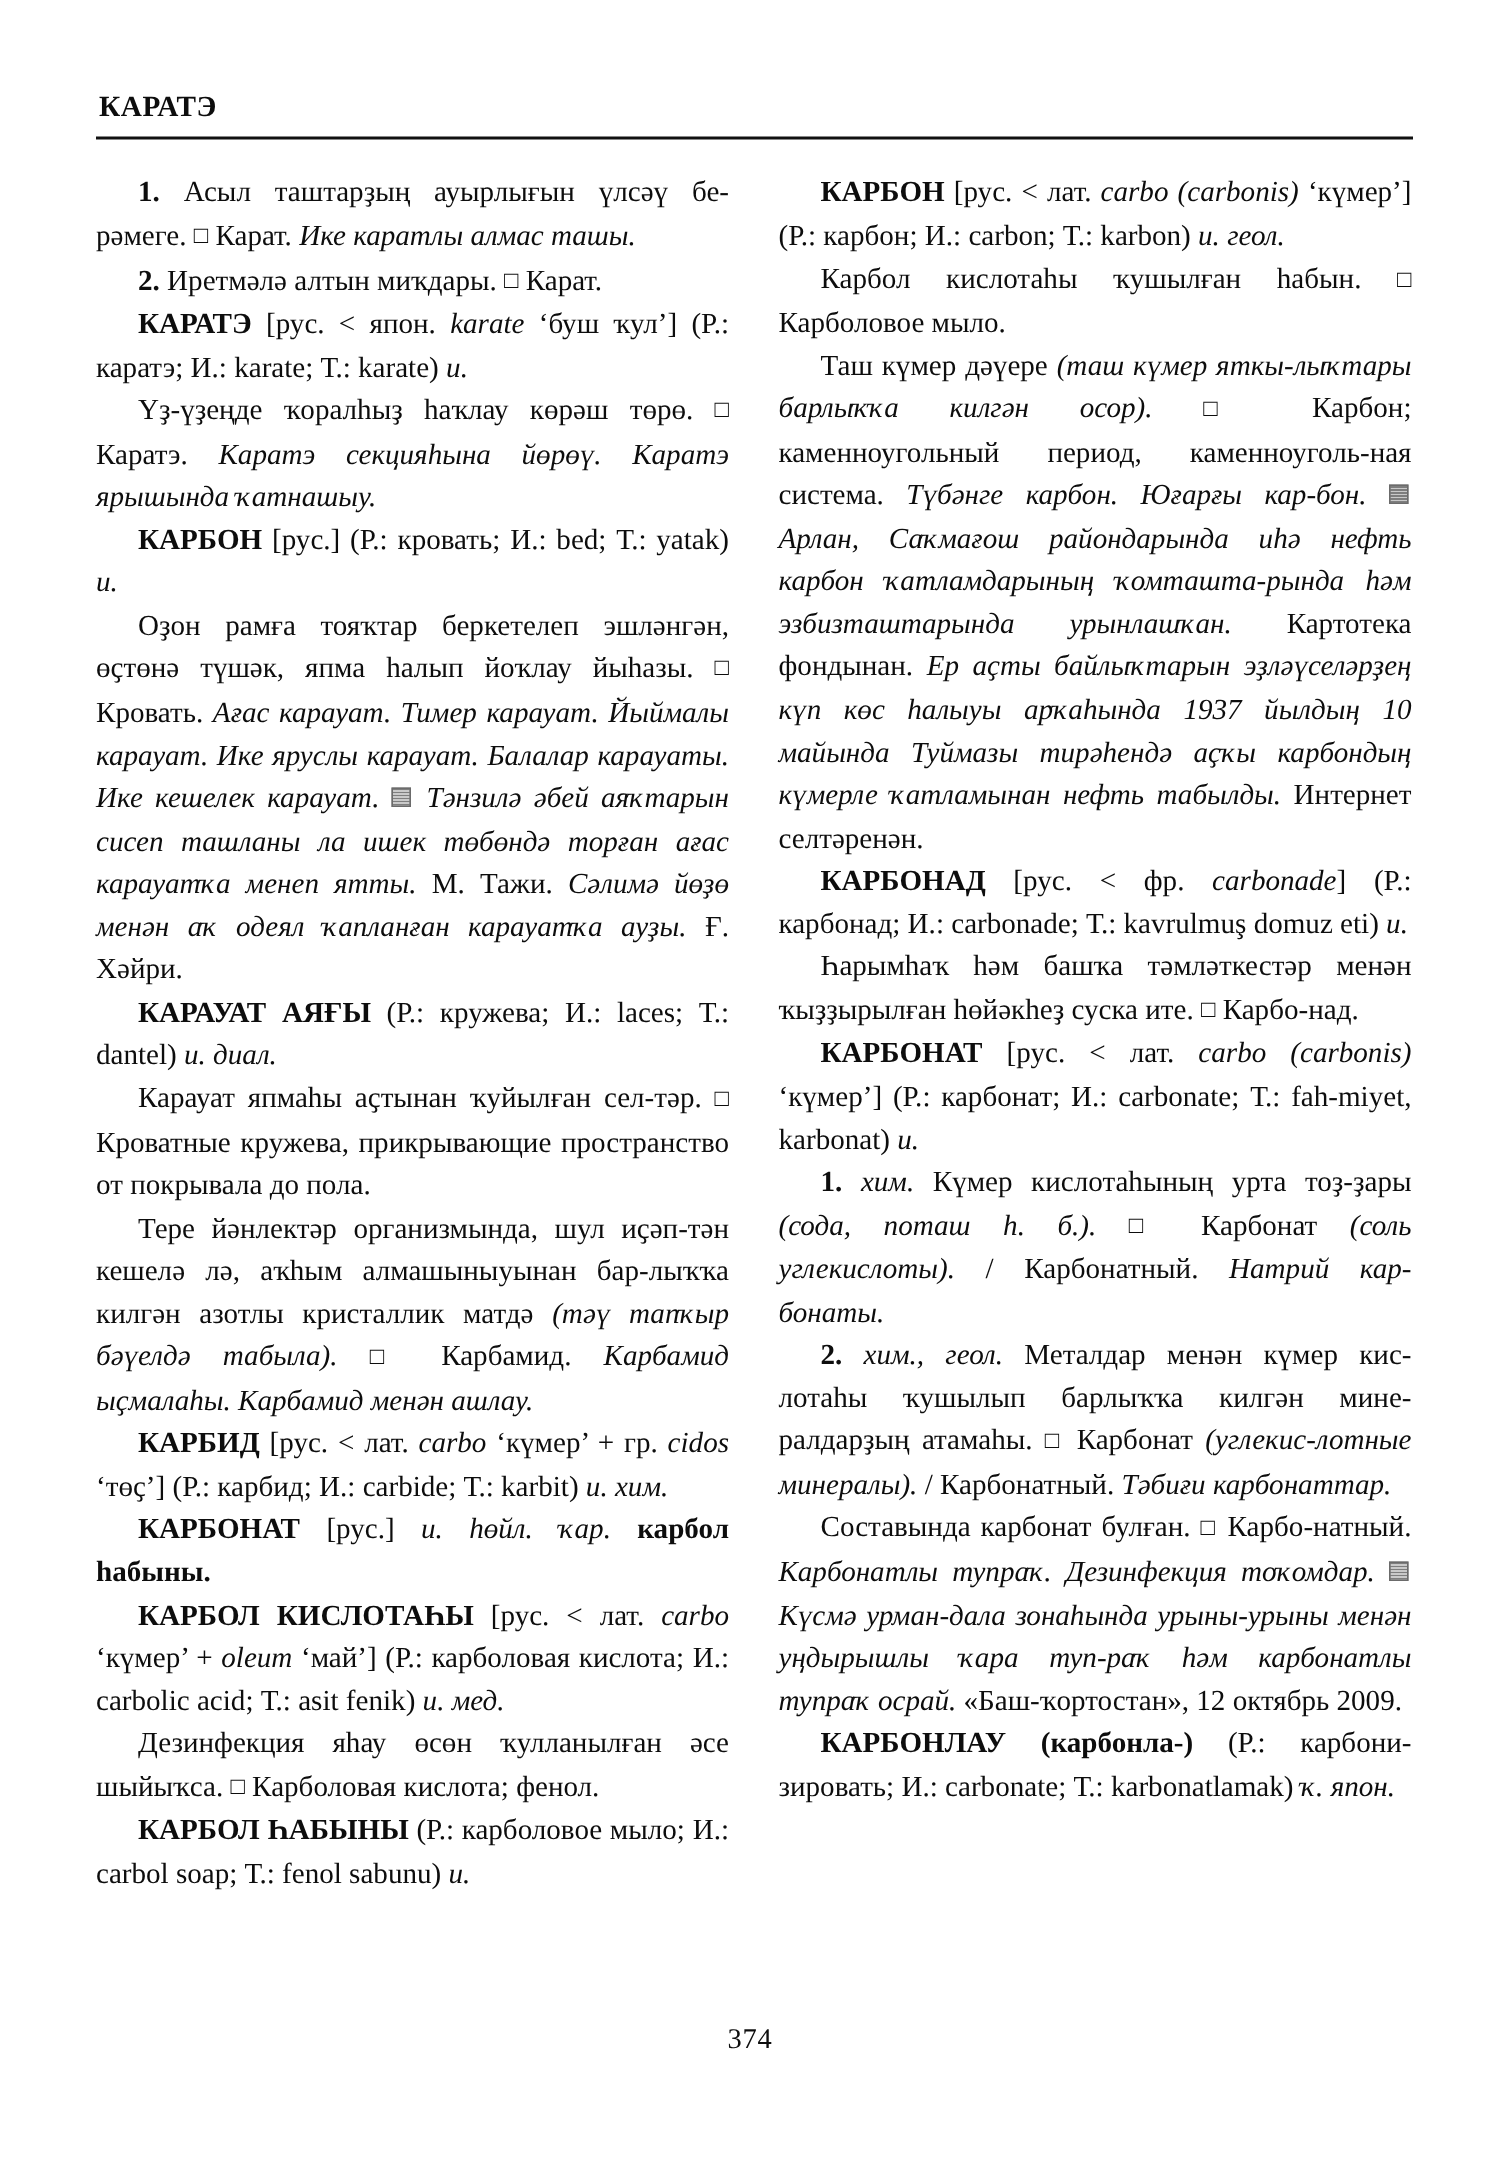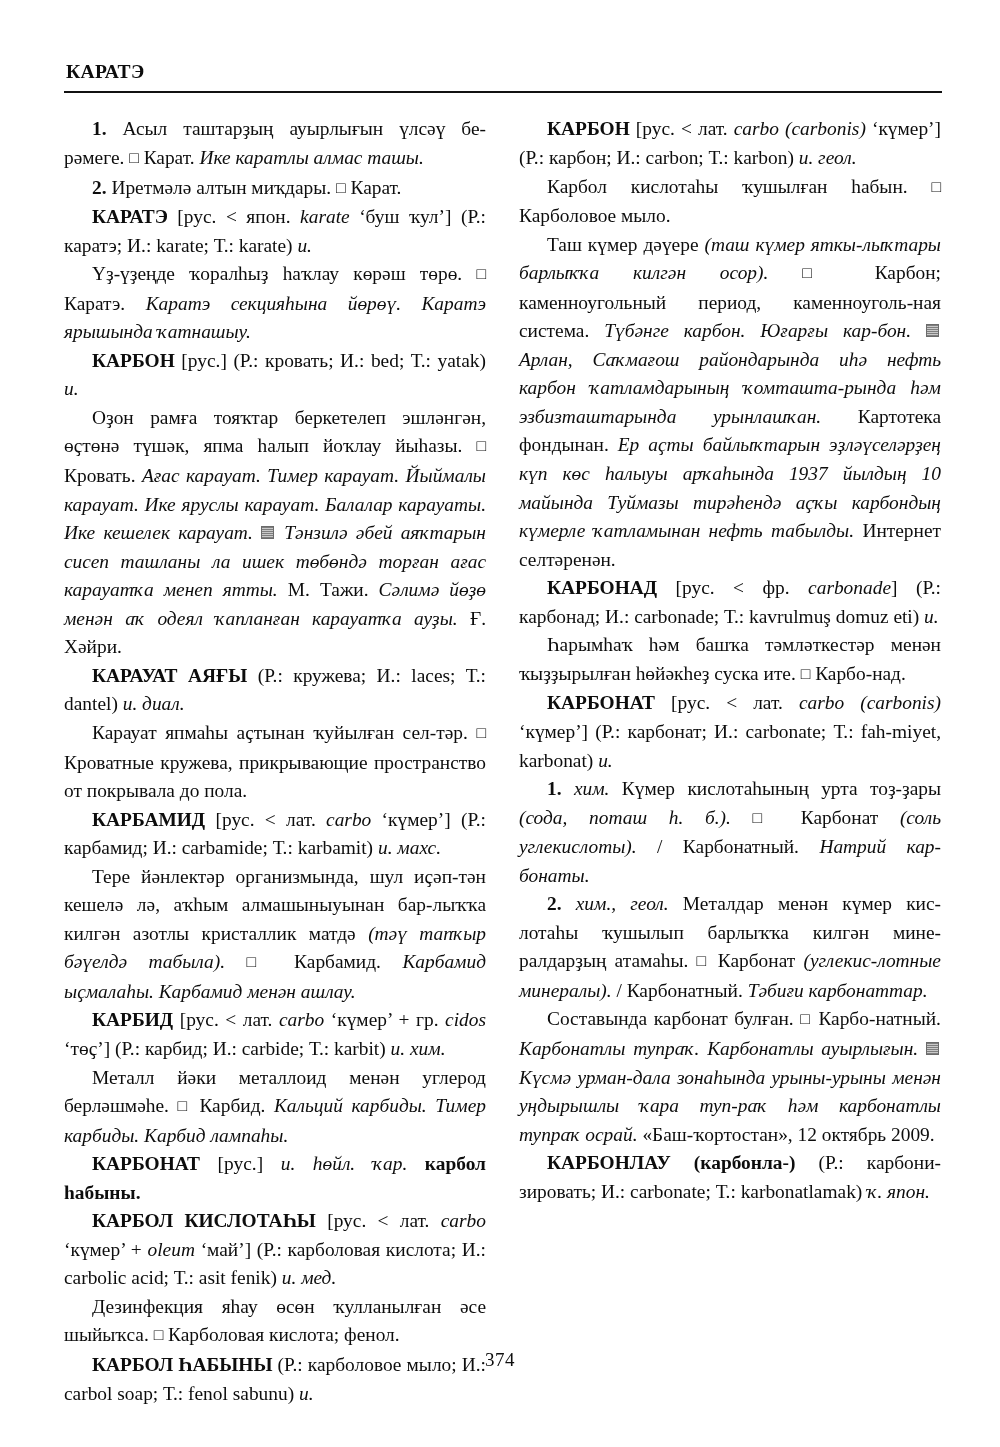--- a/index.html
+++ b/index.html
@@ -100,37 +100,35 @@
   <div class="columns">
     <div class="col" id="col-left">
         <p><span class="b">1.</span><span> Асыл таштарҙың ауырлығын үлсәү бе-рәмеге. </span><span class="sq"></span><span> Карат. </span><span class="i">Ике каратлы алмас ташы.</span></p>
         <p><span class="b">2.</span><span> Иретмәлә алтын миҡдары. </span><span class="sq"></span><span> Карат.</span></p>
         <p><span class="b">КАРАТЭ</span><span>  [рус. &lt; япон. </span><span class="i">karate</span><span> ‘буш ҡул’] (Р.: каратэ; И.: karate; Т.: karate) </span><span class="i">и.</span></p>
         <p><span>Үҙ-үҙеңде ҡоралһыҙ һаҡлау көрәш төрө. </span><span class="sq"></span><span> Каратэ. </span><span class="i">Каратэ секцияһына йөрөү. Каратэ ярышында ҡатнашыу.</span></p>
         <p><span class="b">КАРБОН</span><span>  [рус.]  (Р.: кровать;  И.: bed; Т.: yatak) </span><span class="i">и.</span></p>
         <p><span>Оҙон рамға тояҡтар беркетелеп эшләнгән, өҫтөнә түшәк, япма һалып йоҡлау йыһазы. </span><span class="sq"></span><span> Кровать. </span><span class="i">Ағас карауат. Тимер карауат. Йыймалы карауат. Ике яруслы карауат. Балалар карауаты. Ике кешелек карауат. </span><span class="blk"></span><span class="i"> Тәнзилә әбей аяҡтарын сисеп ташланы ла ишек төбөндә торған ағас карауатҡа менеп ятты. </span><span>М. Тажи. </span><span class="i">Сәлимә йөҙө менән аҡ одеял ҡапланған карауатҡа ауҙы. </span><span>Ғ. Хәйри.</span></p>
         <p><span class="b">КАРАУАТ АЯҒЫ</span><span> (Р.: кружева;  И.: laces; Т.: dantel) </span><span class="i">и. диал.</span></p>
         <p><span>Карауат япмаһы аҫтынан ҡуйылған сел-тәр. </span><span class="sq"></span><span> Кроватные кружева, прикрывающие пространство от покрывала до пола.</span></p>
-        <p><span class="b">КАРБАМИД</span><span> [рус. &lt; лат. </span><span class="i">carbo</span><span>  ‘күмер’] (Р.: карбамид;  И.: carbamide;  Т.: karbamit)  </span><span class="i">и. махс.</span></p>
         <p><span>Тере йәнлектәр организмында, шул иҫәп-тән кешелә лә, аҡһым алмашыныуынан бар-лыҡҡа килгән азотлы кристаллик матдә </span><span class="i">(тәү тапҡыр бәүелдә табыла). </span><span class="sq"></span><span> Карбамид. </span><span class="i">Карбамид ыҫмалаһы. Карбамид менән ашлау.</span></p>
         <p><span class="b">КАРБИД</span><span> [рус. &lt; лат. </span><span class="i">carbo</span><span> ‘күмер’ + гр. </span><span class="i">cidos</span><span> ‘төҫ’] (Р.: карбид; И.: carbide; Т.: karbit) </span><span class="i">и. хим.</span></p>
-        <p><span>Металл йәки металлоид менән углерод берләшмәһе. </span><span class="sq"></span><span> Карбид. </span><span class="i">Кальций карбиды. Тимер карбиды. Карбид лампаһы.</span></p>
         <p><span class="b">КАРБОНАТ</span><span> [рус.] </span><span class="i">и. һөйл. ҡар. </span><span class="b">карбол һабыны.</span></p>
         <p><span class="b">КАРБОЛ КИСЛОТАҺЫ</span><span>  [рус. &lt; лат. </span><span class="i">carbo</span><span> ‘күмер’ + </span><span class="i">oleum</span><span> ‘май’] (Р.: карболовая кислота; И.: carbolic acid; Т.: asit fenik) </span><span class="i">и. мед.</span></p>
         <p><span>Дезинфекция яһау өсөн ҡулланылған әсе шыйыҡса.  </span><span class="sq"></span><span>  Карболовая кислота; фенол.</span></p>
         <p><span class="b">КАРБОЛ ҺАБЫНЫ</span><span>  (Р.: карболовое мыло; И.: carbol soap; Т.: fenol sabunu) </span><span class="i">и.</span></p>
       </div>
     <div class="col" id="col-right">
         <p><span class="b">КАРБОН</span><span>  [рус. &lt; лат. </span><span class="i">carbo (carbonis)</span><span> ‘күмер’] (Р.: карбон; И.: carbon; Т.: karbon) </span><span class="i">и. геол.</span></p>
         <p><span>Карбол кислотаһы ҡушылған һабын. </span><span class="sq"></span><span> Карболовое мыло.</span></p>
         <p><span>Таш күмер дәүере </span><span class="i">(таш күмер яткы-лыҡтары барлыҡҡа килгән осор). </span><span class="sq"></span><span> Карбон; каменноугольный период, каменноуголь-ная система. </span><span class="i">Түбәнге карбон. Юғарғы кар-бон. </span><span class="blk"></span><span class="i"> Арлан, Саҡмағош райондарында иһә нефть карбон ҡатламдарының ҡомташта-рында һәм эзбизташтарында урынлашҡан. </span><span>Картотека фондынан. </span><span class="i">Ер аҫты байлыҡтарын эҙләүселәрҙең күп көс һалыуы арҡаһында 1937 йылдың 10 майында Туймазы тирәһендә аҫҡы карбондың күмерле ҡатламынан нефть табылды. </span><span>Интернет селтәренән.</span></p>
         <p><span class="b">КАРБОНАД</span><span> [рус. &lt; фр. </span><span class="i">carbonade</span><span>] (Р.: карбонад; И.: carbonade; Т.: kavrulmuş domuz eti) </span><span class="i">и.</span></p>
         <p><span>Һарымһаҡ һәм башҡа тәмләткестәр менән ҡыҙҙырылған һөйәкһеҙ суска ите.  </span><span class="sq"></span><span>  Карбо-над.</span></p>
         <p><span class="b">КАРБОНАТ</span><span> [рус. &lt; лат. </span><span class="i">carbo (carbonis)</span><span> ‘күмер’]  (Р.: карбонат;  И.: carbonate;  Т.: fah-miyet, karbonat) </span><span class="i">и.</span></p>
         <p><span class="b">1.</span><span class="i"> хим.</span><span> Күмер кислотаһының урта тоҙ-ҙары </span><span class="i">(сода, поташ һ. б.). </span><span class="sq"></span><span> Карбонат </span><span class="i">(соль углекислоты). </span><span>/ Карбонатный. </span><span class="i">Натрий кар-бонаты.</span></p>
         <p><span class="b">2.</span><span class="i"> хим., геол.</span><span> Металдар менән күмер кис-лотаһы ҡушылып барлыҡҡа килгән мине-ралдарҙың атамаһы. </span><span class="sq"></span><span> Карбонат </span><span class="i">(углекис-лотные минералы). </span><span>/ Карбонатный. </span><span class="i">Тәбиғи карбонаттар.</span></p>
-        <p><span>Составында карбонат булған. </span><span class="sq"></span><span> Карбо-натный. </span><span class="i">Карбонатлы тупраҡ. Карбонатлы ауырлығын. </span><span class="blk"></span><span class="i"> Күсмә урман-дала зонаһында урыны-урыны менән уңдырышлы ҡара туп-раҡ һәм карбонатлы тупраҡ осрай. </span><span>«Баш-ҡортостан», 12 октябрь 2009.</span></p>
+        <p><span>Составында карбонат булған. </span><span class="sq"></span><span> Карбо-натный. </span><span class="i">Карбонатлы тупраҡ. Дезинфекция тоҡомдар. </span><span class="blk"></span><span class="i"> Күсмә урман-дала зонаһында урыны-урыны менән уңдырышлы ҡара туп-раҡ һәм карбонатлы тупраҡ осрай. </span><span>«Баш-ҡортостан», 12 октябрь 2009.</span></p>
         <p><span class="b">КАРБОНЛАУ (карбонла-)</span><span> (Р.: карбони-зировать; И.: carbonate; Т.: karbonatlamak) </span><span class="i">ҡ. япон.</span></p>
       </div>
   </div>
 
   <div class="folio">374</div>
 </div>
 
 </body></html>

